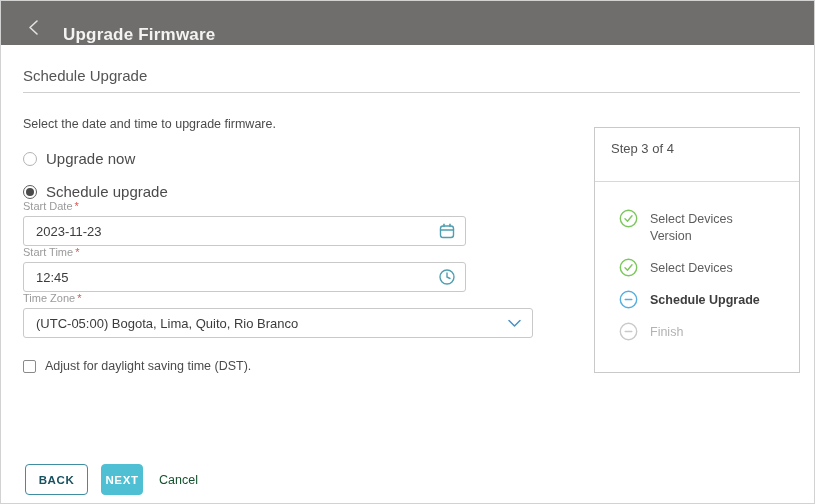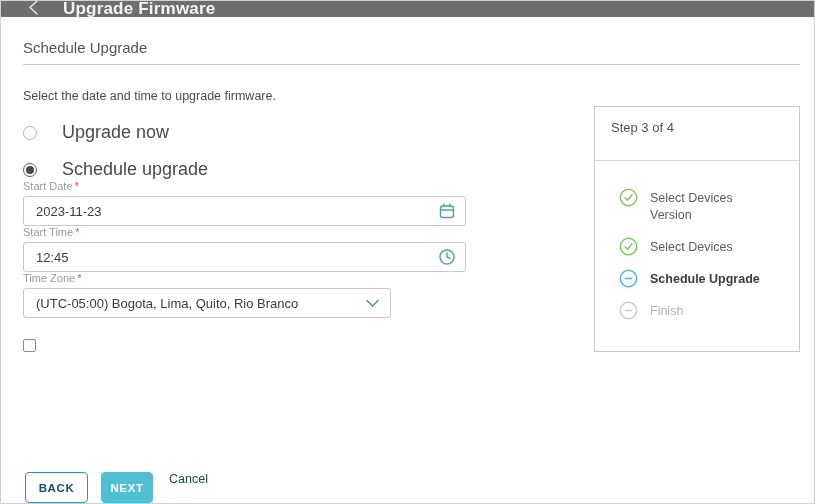--- a/index.html
+++ b/index.html
@@ -4,21 +4,21 @@
 <style>
   * { margin:0; padding:0; box-sizing:border-box; }
   html,body { background:#fff; }
   body { font-family:"Liberation Sans", sans-serif; width:815px; height:504px; }
   .viewport{
     position:relative; width:815px; height:504px; background:#fff;
     border:1px solid #d2d2d2; overflow:hidden;
   }
   
   .topbar{
-    height:16px; background:#6f6e6c; display:flex; align-items:center;
+    height:44px; background:#6f6e6c; display:flex; align-items:flex-end;
     color:#fff;
   }
   .back-btn{
     width:40px; height:32px; display:flex; align-items:center; justify-content:center;
     margin-left:12px; cursor:pointer;
   }
   .topbar-title{
     font-size:17px; font-weight:700; letter-spacing:.2px; color:#f4f3f2; margin-left:10px;
   }
   
@@ -35,38 +35,38 @@
   .radio-row + .radio-row{ margin-top:16px; }
   .radio{
     width:14px; height:14px; border-radius:50%; border:1px solid #b3b3b3; background:#fff;
     display:inline-block; position:relative; flex:0 0 auto;
   }
   .radio.selected{ border-color:#5c5c5c; }
   .radio.selected::after{
     content:""; position:absolute; left:2px; top:2px; width:8px; height:8px;
     border-radius:50%; background:#4a4a4a;
   }
-  .radio-label{ margin-left:25px; font-size:18px; color:#4b4b4b; }
+  .radio-label{ margin-left:9px; font-size:15px; color:#4b4b4b; }
   
   .field{ }
   .field-label{ font-size:11px; color:#9a9a9a; }
   .req{ color:#e05252; margin-left:2px; }
   .input-wrap{ position:relative; margin-top:4px; }
   .text-input{
     width:443px; height:30px; border:1px solid #c9c9c9; border-radius:3px;
     font-family:"Liberation Sans", sans-serif; font-size:13px; color:#3c3c3c;
     padding:0 36px 0 12px; background:#fff; outline:none;
   }
   .input-icon{
     position:absolute; right:10px; top:50%; transform:translateY(-50%);
     width:18px; height:18px; display:flex; align-items:center; justify-content:center;
     cursor:pointer;
   }
   .select-box{
-    position:relative; margin-top:4px; width:368px; height:30px;
+    position:relative; margin-top:4px; width:510px; height:30px;
     border:1px solid #c9c9c9; border-radius:3px; background:#fff;
     display:flex; align-items:center; padding:0 34px 0 12px;
     font-size:13px; color:#3c3c3c; cursor:pointer;
   }
   .select-box .chev{ position:absolute; right:11px; top:50%; transform:translateY(-50%); }
   
   .check-row{ display:flex; align-items:center; margin-top:21px; cursor:pointer; }
   .checkbox{
     width:13px; height:13px; border:1px solid #8a8a8a; border-radius:2px; background:#fff;
     flex:0 0 auto;
@@ -84,32 +84,32 @@
   .steps-body{ padding:27px 14px 18px 24px; }
   .step-row{ display:flex; align-items:flex-start; margin-bottom:13px; }
   .step-icon{ width:19px; height:19px; flex:0 0 auto; }
   .step-label{
     margin-left:12px; font-size:12.5px; color:#5d5d5d; line-height:1.35;
     max-width:122px; padding-top:2px;
   }
   .step-row.current .step-label{ font-weight:700; color:#3d3d3d; }
   .step-row.pending .step-label{ color:#b3b3b3; }
   
-  .footer{ position:absolute; left:24px; bottom:0; display:flex; }
+  .footer{ position:absolute; left:24px; bottom:8px; display:flex; align-items:center; }
   .btn{
     height:31px; border-radius:4px; font-family:"Liberation Sans", sans-serif;
     font-size:11.5px; font-weight:700; letter-spacing:.6px; cursor:pointer;
     display:flex; align-items:center; justify-content:center;
   }
   .btn-back{
     width:63px; background:#fff; border:1px solid #3e8da1; color:#17505f;
     margin-right:13px;
   }
   .btn-next{
-    width:52px; background:#4fc0d4; border:1px solid #4fc0d4; color:#fff;
+    width:42px; background:#4fc0d4; border:1px solid #4fc0d4; color:#fff;
     margin-right:16px;
   }
   .link-cancel{ font-size:12.5px; color:#14532d; cursor:pointer; }
 </style>
 </head>
 <body>
 
 <div class="viewport">
 
   <div class="topbar">
@@ -182,20 +182,21 @@
             <span class="chev">
               <svg width="13" height="8" viewBox="0 0 13 8">
                   <polyline points="1,1 6.5,6.5 12,1" fill="none" stroke="#4a90c8" stroke-width="1.5" stroke-linecap="round" stroke-linejoin="round"></polyline>
                 </svg>
             </span>
           </div>
         </div>
 
         <div class="check-row">
           <span class="checkbox"></span>
+          <span class="check-label">Adjust for daylight saving time (DST).</span>
         </div>
       </div>
 
       <div class="steps-panel">
         <div class="steps-header">Step 3 of 4</div>
         <div class="steps-body">
 
           <div class="step-row complete">
             <span class="step-icon">
               <svg width="19" height="19" viewBox="0 0 19 19" fill="none" stroke="#7cc75d" stroke-width="1.4" stroke-linecap="round" stroke-linejoin="round">

